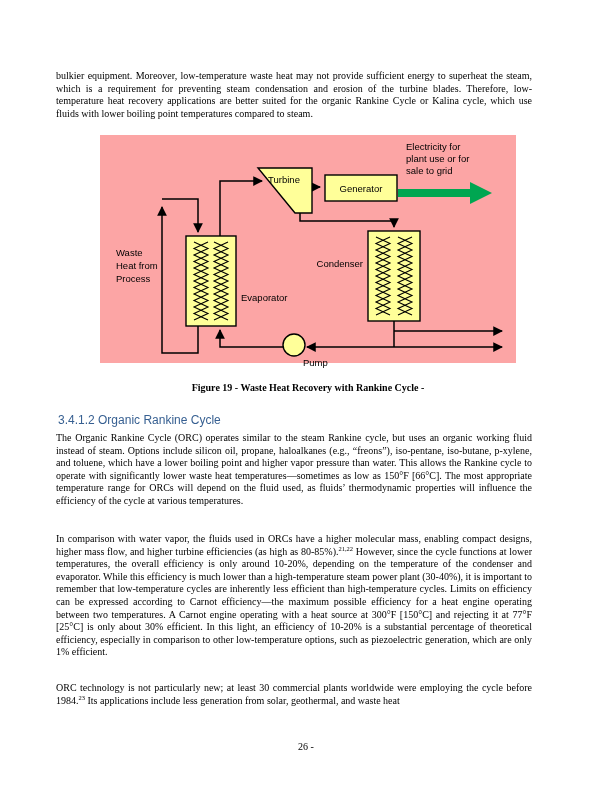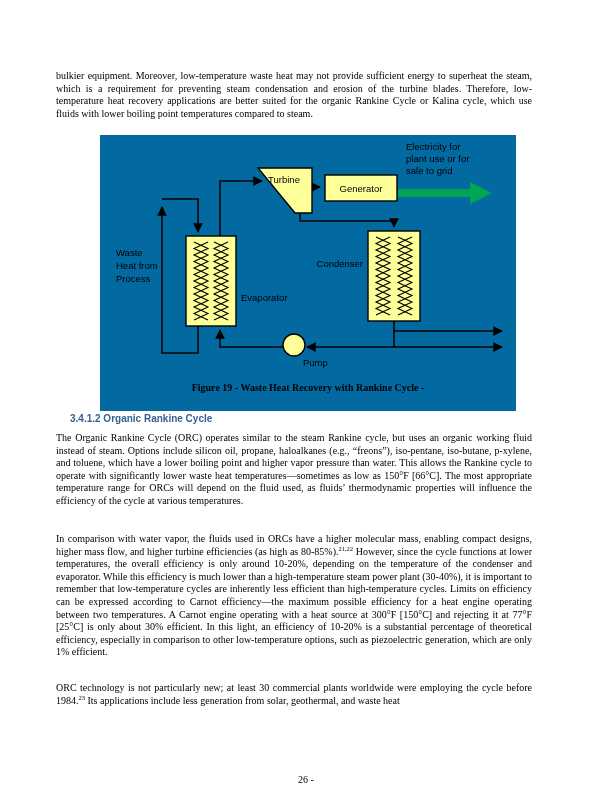--- a/index.html
+++ b/index.html
@@ -9,35 +9,35 @@
     font-family:"Liberation Serif", serif; color:#000;
     overflow:hidden;
   }
   .page { position:absolute; left:0; top:0; width:612px; height:792px; background:#fff; }
   .body-text {
     position:absolute; left:56px; width:476px;
     font-size:10px; line-height:12.6px; text-align:justify;
   }
   sup { font-size:6.5px; vertical-align:super; line-height:0; }
   .figure-area {
-    position:absolute; left:100px; top:135px; width:416px; height:276px;
-    background:#0369a1;
+    position:absolute; left:100px; top:135px; width:416px; height:228px;
+    background:#fca5a5;
   }
   .figure-caption {
     position:absolute; left:70px; top:382px; width:476px;
     text-align:center; font-weight:bold; font-size:10px;
   }
   .section-heading {
-    position:absolute; left:70px; top:413px; width:476px;
+    position:absolute; left:58px; top:413px; width:476px;
     font-family:"Liberation Sans", sans-serif;
-    font-size:10px; font-weight:bold; color:#365F91;
+    font-size:12px; font-weight:normal; color:#365F91;
   }
   .page-number {
     position:absolute; left:0; top:741px; width:612px;
-    text-align:center; font-size:10px;margin-top:33px;
+    text-align:center; font-size:10px;
   }
   svg text { font-family:"Liberation Sans", sans-serif; font-size:9.5px; fill:#000; }
   .comp { fill:#FFFF99; stroke:#000; stroke-width:1.4; }
   .flow { fill:none; stroke:#000; stroke-width:1.5; }
   .coil { fill:none; stroke:#000; stroke-width:1.1; }
 </style>
 </head>
 <body>
 
 <div class="page">

